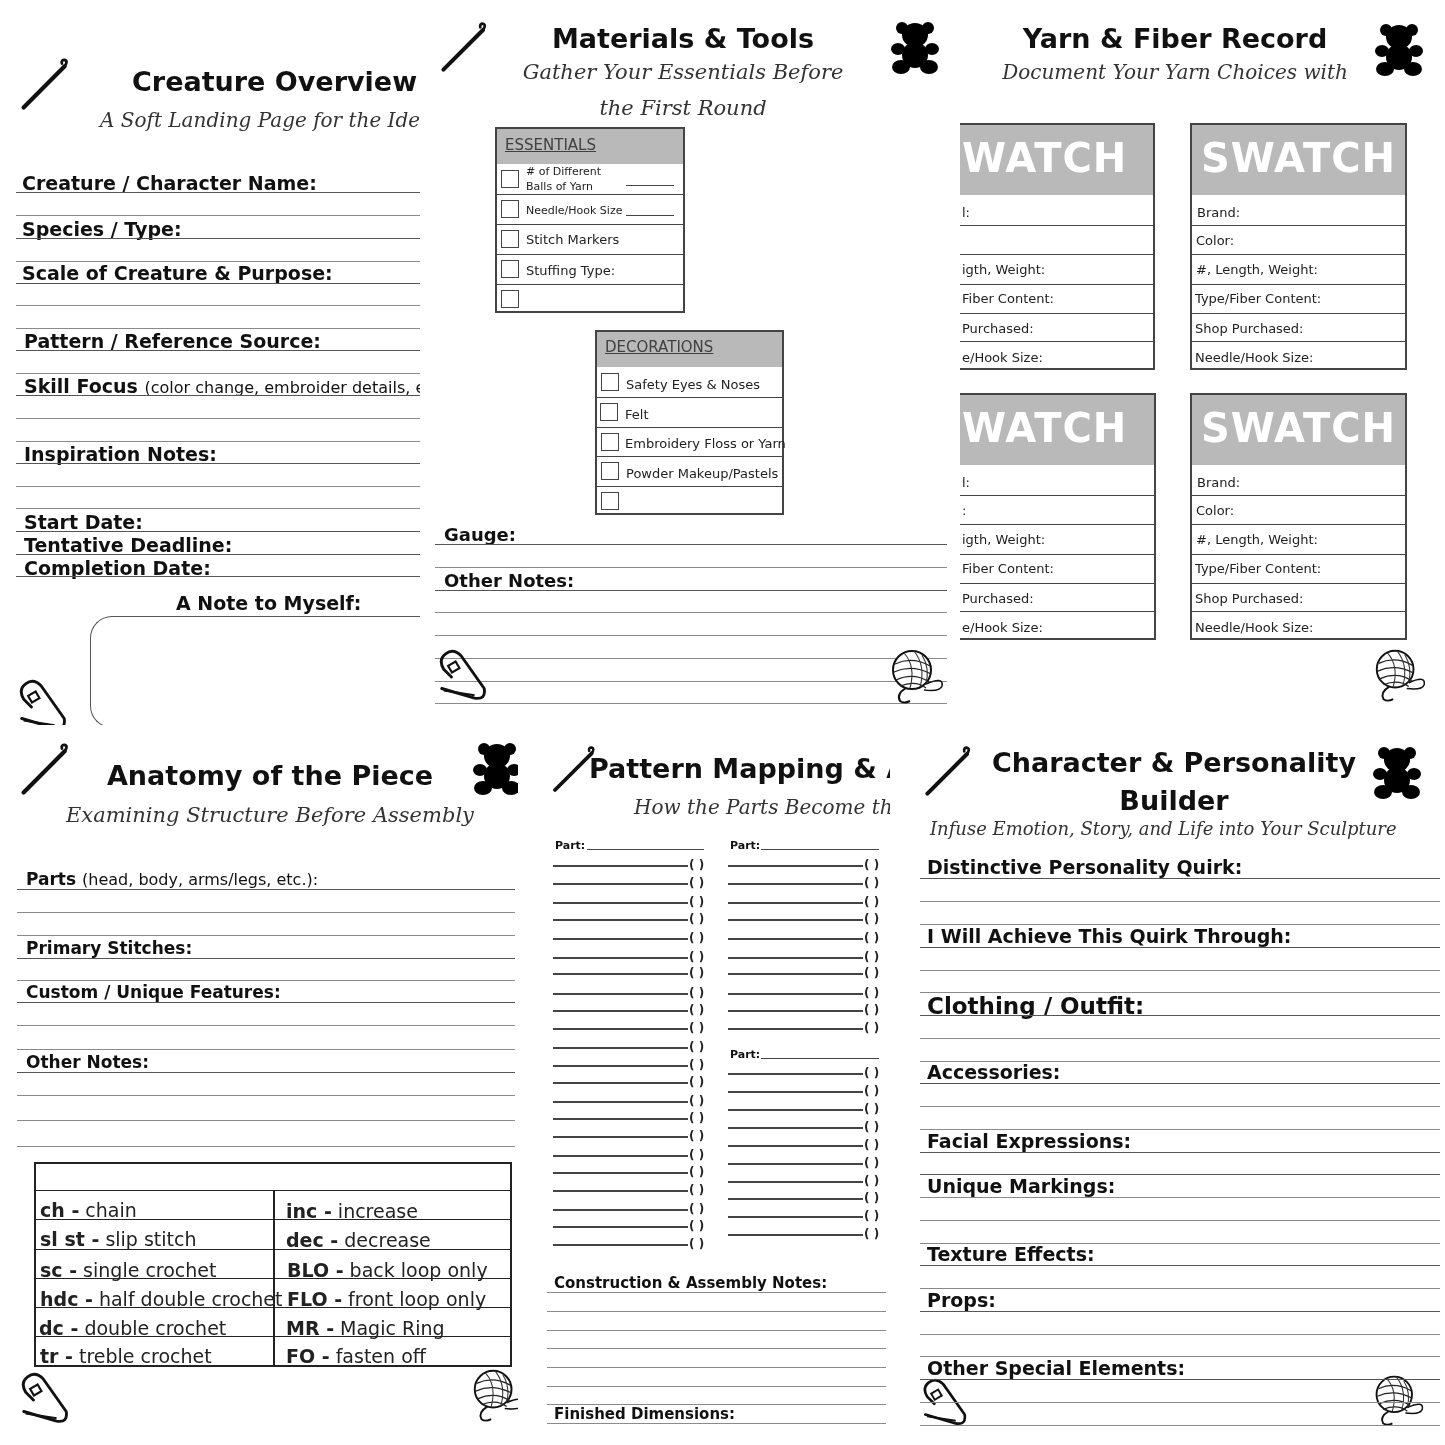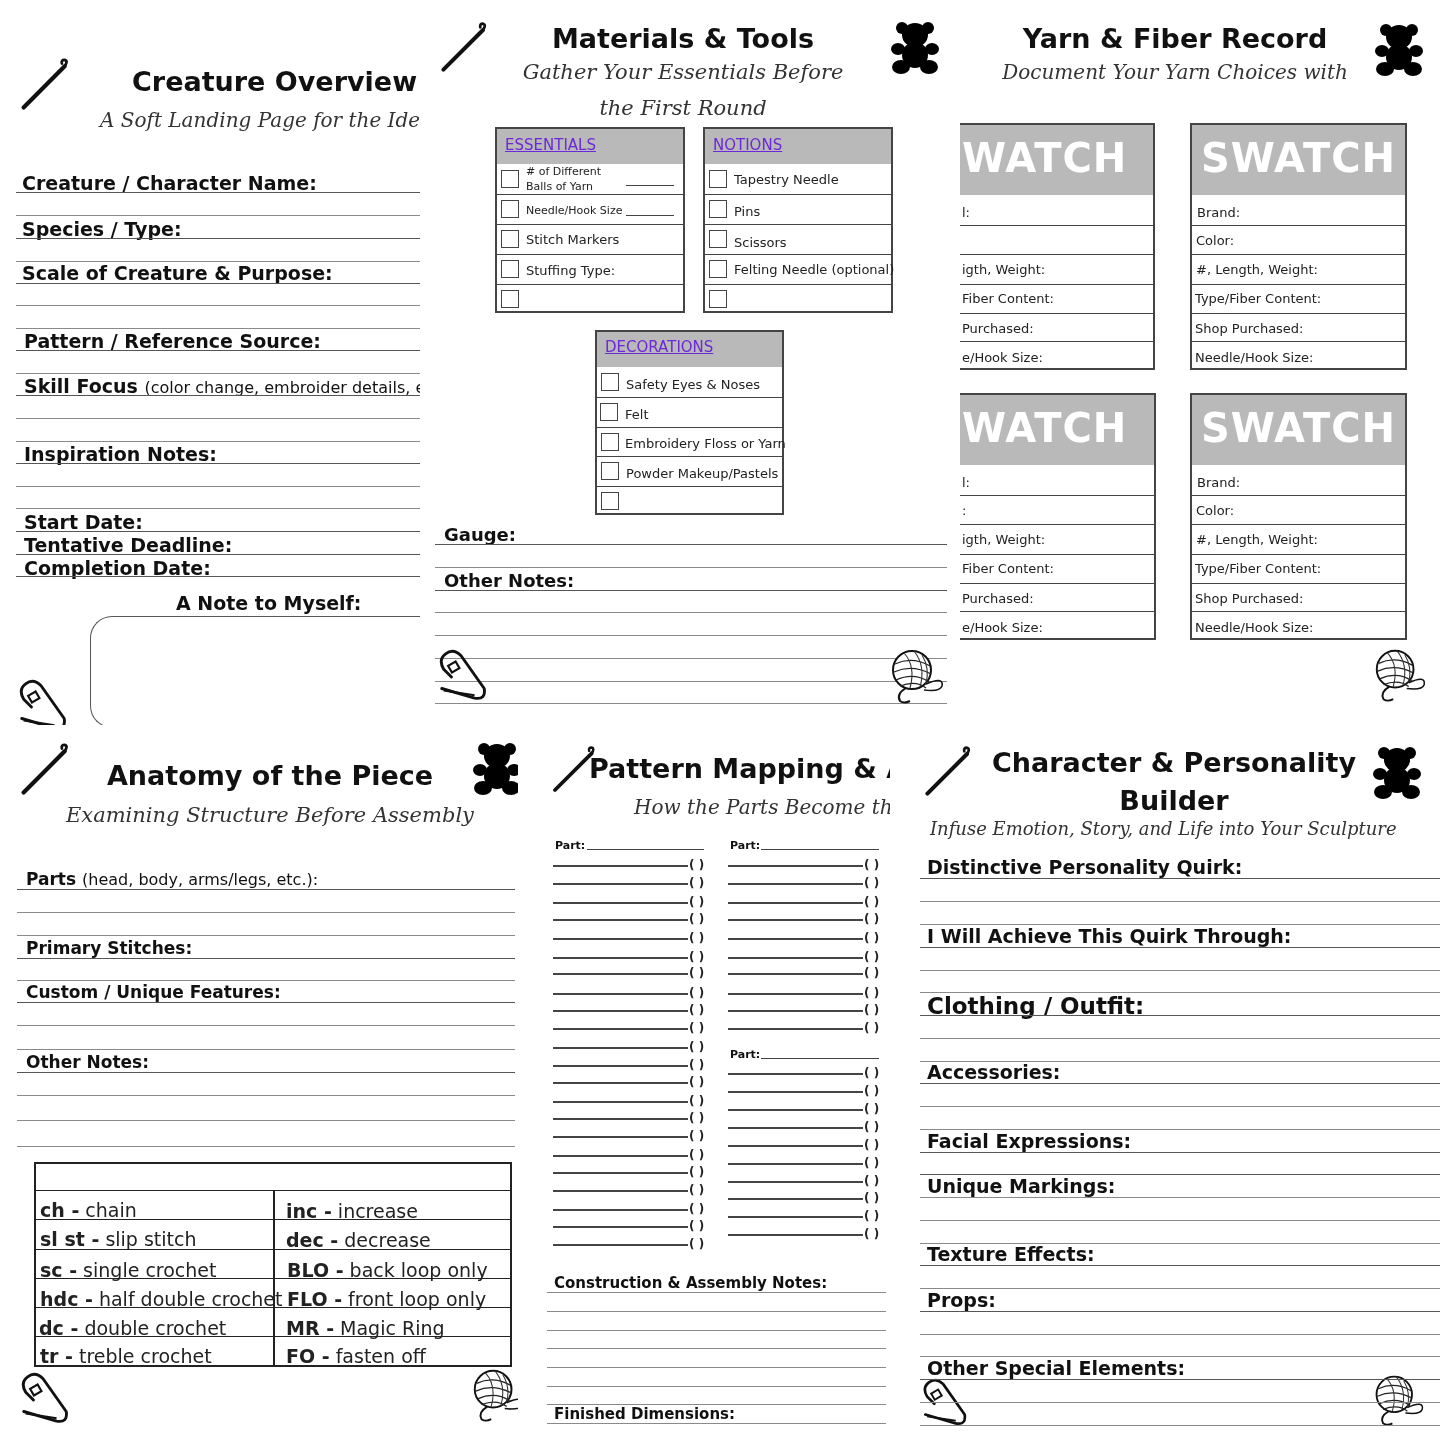--- a/index.html
+++ b/index.html
@@ -8,21 +8,21 @@
   .panel{position:absolute;overflow:hidden;background:#fff}
   .abs{position:absolute}
   .title{position:absolute;font-family:"DejaVu Sans",sans-serif;font-weight:bold;color:#111;white-space:nowrap;text-align:center}
   .script{position:absolute;font-family:"DejaVu Serif","Liberation Serif",serif;font-style:italic;color:#333;white-space:nowrap;text-align:center}
   .rule{position:absolute;height:0;border-top:1.5px solid #8a8a8a}
   .rule.dark{border-top:1.5px solid #555}
   .lbl{position:absolute;font-weight:bold;font-size:19px;white-space:nowrap;color:#111;line-height:1}
   .lbl .paren{font-weight:normal;font-size:16px}
   .box{position:absolute;border:2px solid #444;background:#fff}
   .box .hd{background:#b9b9b9;position:absolute;left:0;right:0;top:0}
-  .box .hd span{position:absolute;left:8px;font-size:15px;text-decoration:underline;color:#6d28d9}
+  .box .hd span{position:absolute;left:8px;font-size:15px;text-decoration:underline;color:#404040}
   .row{position:absolute;left:0;right:0;border-top:1.5px solid #444}
   .cb{position:absolute;width:18px;height:18px;border:1.5px solid #444;background:#fff}
   .rt{position:absolute;font-size:13px;color:#222;white-space:nowrap}
   .sw .hd span{left:0;right:0;text-align:center;font-size:40px;font-weight:bold;color:#fff;text-decoration:none;letter-spacing:1px}
   .sw .rt{font-size:13px}
   .blank{position:absolute;border-top:1.2px solid #444;height:0}
   .pm-line{position:absolute;height:0;border-top:2px solid #444}
   .pm-par{position:absolute;font-size:12px;font-weight:bold;color:#222;white-space:nowrap}
   .pm-part{position:absolute;font-size:11px;font-weight:bold;white-space:nowrap}
   .abbr{position:absolute;border:2.5px solid #222}
@@ -139,38 +139,20 @@
     <div class="row" style="top:95px"></div>
     <div class="cb" style="left:4px;top:101px"></div>
     <div class="rt" style="left:29px;top:103px">Stitch Markers</div>
     <div class="row" style="top:125px"></div>
     <div class="cb" style="left:4px;top:131px"></div>
     <div class="rt" style="left:29px;top:134px">Stuffing Type:</div>
     <div class="row" style="top:155px"></div>
     <div class="cb" style="left:4px;top:161px"></div>
   </div>
 
-  <div class="box" style="left:283px;top:127px;width:190px;height:186px">
-    <div class="hd" style="height:35px">
-        <span style="top:7px">NOTIONS</span>
-      </div>
-    <div class="cb" style="left:4px;top:41px"></div>
-    <div class="rt" style="left:29px;top:43px">Tapestry Needle</div>
-    <div class="row" style="top:65px"></div>
-    <div class="cb" style="left:4px;top:71px"></div>
-    <div class="rt" style="left:29px;top:75px">Pins</div>
-    <div class="row" style="top:95px"></div>
-    <div class="cb" style="left:4px;top:101px"></div>
-    <div class="rt" style="left:29px;top:106px">Scissors</div>
-    <div class="row" style="top:125px"></div>
-    <div class="cb" style="left:4px;top:131px"></div>
-    <div class="rt" style="left:29px;top:133px">Felting Needle (optional)</div>
-    <div class="row" style="top:155px"></div>
-    <div class="cb" style="left:4px;top:161px"></div>
-  </div>
 
   <div class="box" style="left:175px;top:330px;width:189px;height:185px">
     <div class="hd" style="height:35px">
         <span style="top:6px">DECORATIONS</span>
       </div>
     <div class="cb" style="left:4px;top:41px"></div>
     <div class="rt" style="left:29px;top:45px">Safety Eyes &amp; Noses</div>
     <div class="row" style="top:65px"></div>
     <div class="cb" style="left:3px;top:71px"></div>
     <div class="rt" style="left:28px;top:75px">Felt</div>

